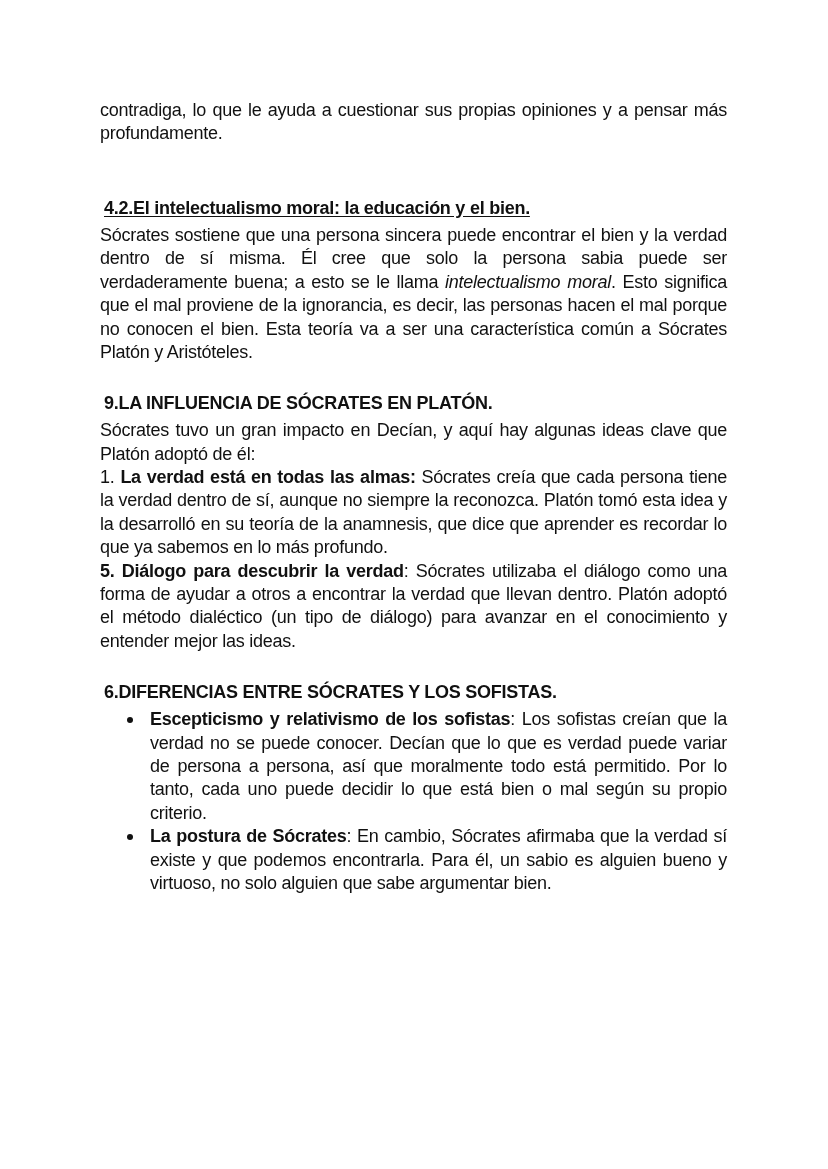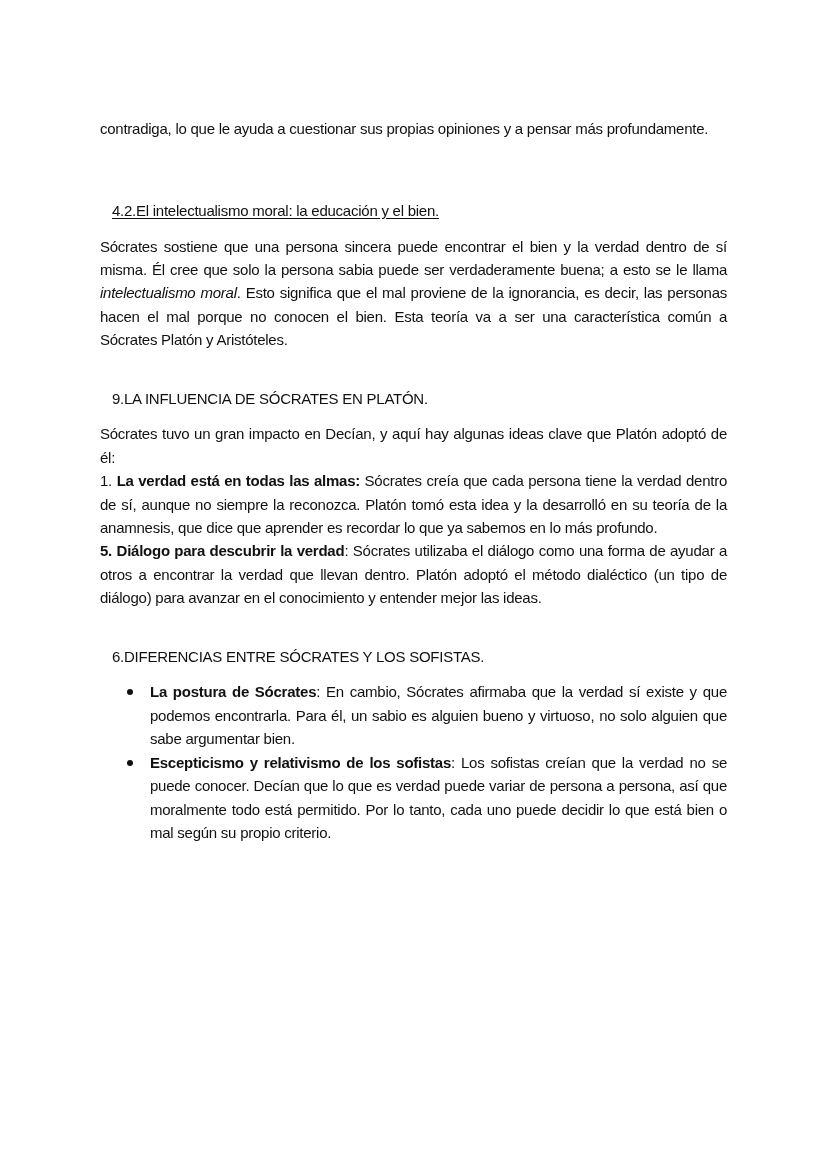--- a/index.html
+++ b/index.html
@@ -11,39 +11,39 @@
       width: 828px;
       height: 1169px;
       position: relative;
       overflow: hidden;
       font-family: "Liberation Sans", "DejaVu Sans", sans-serif;
       color: #111111;
     }
     .page {
       position: absolute;
       left: 100px;
-      top: 117px;
+      top: 99px;
       width: 627px;
-      font-size: 15px;
+      font-size: 18px;
       line-height: 23.4px;
       letter-spacing: -0.25px;
     }
     p {
       margin: 0;
       text-align: justify;
     }
     .last-left {
       text-align-last: left;
     }
     .gap {
       height: 23.4px;
     }
     .heading {
-      font-weight: normal;
-      margin: 12px;
+      font-weight: bold;
+      margin: 4px;
     }
     .heading.underline {
       text-decoration: underline;
       text-underline-offset: 2px;
     }
     b, .bold {
       font-weight: bold;
       margin-top: 48px;
     }
     em {
@@ -88,17 +88,17 @@
 
 
 
 
   <p class="last-left"><b>5. </b><b>Diálogo para descubrir la verdad</b><span>: Sócrates utilizaba el diálogo como una forma de ayudar a otros a encontrar la verdad que llevan dentro. Platón adoptó el método dialéctico (un tipo de diálogo) para avanzar en el conocimiento y entender mejor las ideas.</span></p>
 
   <div class="gap"></div>
 
   <p class="heading">6.DIFERENCIAS ENTRE SÓCRATES Y LOS SOFISTAS.</p>
   <ul class="bullets">
+    <li class="last-left"><span class="bullet-dot"></span><b>Escepticismo y relativismo de los sofistas</b><span>: Los sofistas creían que la verdad no se puede conocer. Decían que lo que es verdad puede variar de persona a persona, así que moralmente todo está permitido. Por lo tanto, cada uno puede decidir lo que está bien o mal según su propio criterio.</span></li>
     <li class="last-left"><span class="bullet-dot"></span><b>La postura de Sócrates</b><span>: En cambio, Sócrates afirmaba que la verdad sí existe y que podemos encontrarla. Para él, un sabio es alguien bueno y virtuoso, no solo alguien que sabe argumentar bien.</span></li>
-    <li class="last-left"><span class="bullet-dot"></span><b>Escepticismo y relativismo de los sofistas</b><span>: Los sofistas creían que la verdad no se puede conocer. Decían que lo que es verdad puede variar de persona a persona, así que moralmente todo está permitido. Por lo tanto, cada uno puede decidir lo que está bien o mal según su propio criterio.</span></li>
   </ul>
 
 </div>
 
 </body></html>

